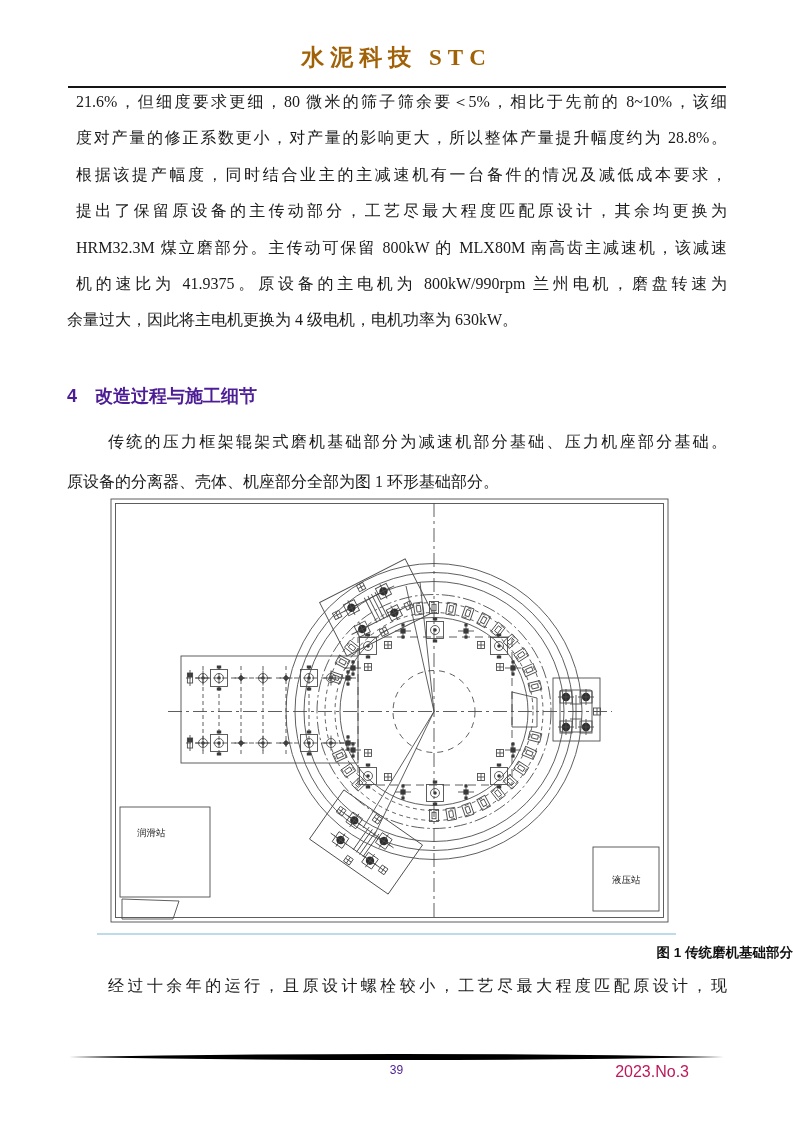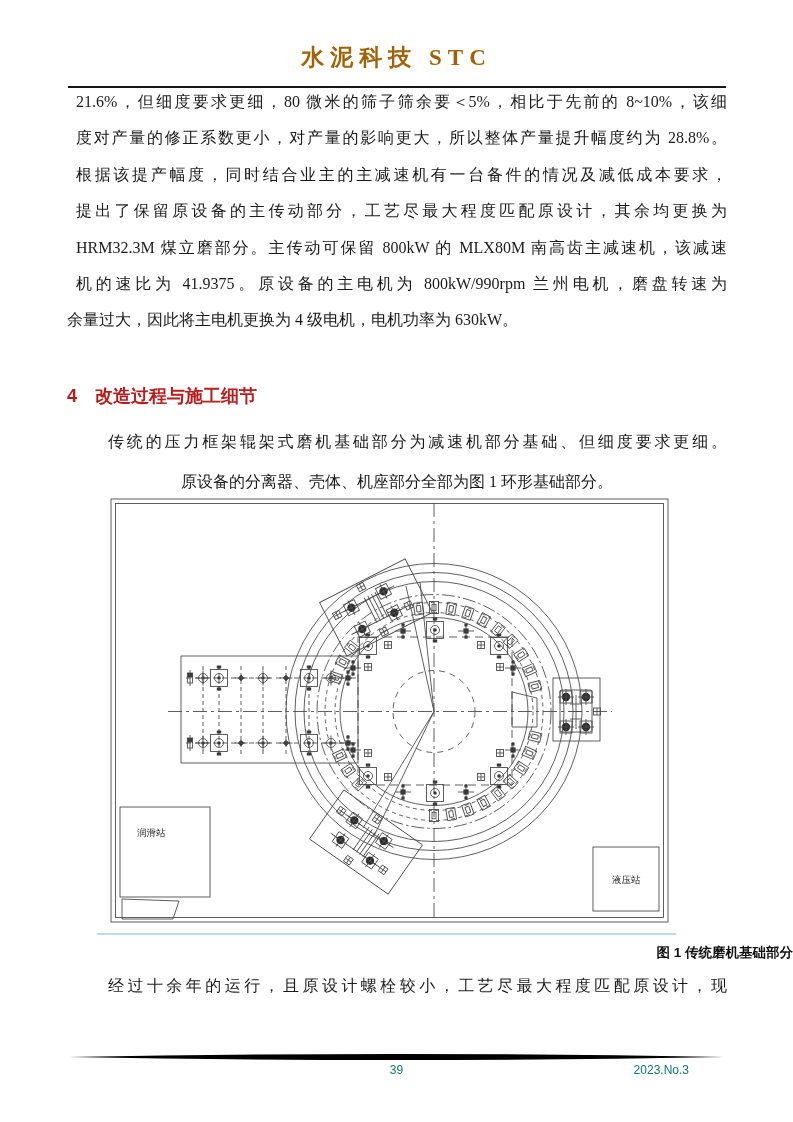--- a/index.html
+++ b/index.html
@@ -13,41 +13,41 @@
     font-size:23px;font-weight:bold;letter-spacing:6px;color:#a16207;
     font-family:"Liberation Serif","DejaVu Serif",serif;
   }
   .header-rule{position:absolute;top:86px;left:68px;width:658px;height:2px;background:#151515;}
   .para{position:absolute;left:67px;width:660px;}
   .para1{top:84px;}
   .p1line{font-size:16px;line-height:36.4px;height:36.4px;white-space:nowrap;}
   .jl{white-space:normal;text-align:justify;text-align-last:justify;margin-left:9px;}
   .section-heading{
     position:absolute;top:380px;left:67px;height:32px;line-height:32px;
-    font-family:"Liberation Sans","DejaVu Sans",sans-serif;font-weight:bold;font-size:18px;color:#b91c1c;
+    font-family:"Liberation Sans","DejaVu Sans",sans-serif;font-weight:bold;font-size:18px;color:#4c1d95;
   }
   .section-heading .num{margin-right:18px;}
   .para2{top:422px;}
   .para3{top:966px;}
-  .p2line{font-size:16px;line-height:40px;height:40px;text-align:center;}
+  .p2line{font-size:16px;line-height:40px;height:40px;}
   .indent{text-indent:32px;}
   .figure-wrap{position:absolute;left:105px;top:495px;width:575px;height:432px;}
   .figure-divider{position:absolute;top:933px;left:97px;width:579px;height:2px;background:#bcdce9;}
   .figure-caption{
     position:absolute;top:944px;left:0;width:100%;text-align:right;
     font-family:"Liberation Sans","DejaVu Sans",sans-serif;font-weight:bold;font-size:13.5px;color:#111;
   }
   .footer-bar-wrap{position:absolute;top:1050px;left:60px;width:673px;height:14px;}
   .footer-page{
     position:absolute;top:1063px;left:0;width:100%;text-align:center;
-    font-family:"Liberation Sans","DejaVu Sans",sans-serif;font-size:12px;color:#0f766e;
+    font-family:"Liberation Sans","DejaVu Sans",sans-serif;font-size:12px;color:#4c1d95;
   }
   .footer-issue{
     position:absolute;top:1063px;right:104px;
-    font-family:"Liberation Sans","DejaVu Sans",sans-serif;font-size:12px;color:#0f766e;
+    font-family:"Liberation Sans","DejaVu Sans",sans-serif;font-size:16px;color:#be185d;
   }
   svg .ln{stroke:#4d4d4d;stroke-width:0.9;fill:none;}
   svg text{font-family:"Liberation Serif","DejaVu Serif",serif;fill:#222;}
 </style>
 </head>
 <body>
 
 <div class="page">
 
   <div class="journal-title">水泥科技 STC</div>
@@ -61,21 +61,21 @@
     <div class="p1line jl">HRM32.3M 煤立磨部分。主传动可保留 800kW 的 MLX80M 南高齿主减速机，该减速</div>
     <div class="p1line jl">机的速比为 41.9375。原设备的主电机为 800kW/990rpm 兰州电机，磨盘转速为</div>
     <div class="p1line">余量过大，因此将主电机更换为 4 级电机，电机功率为 630kW。</div>
   </div>
 
   <div class="section-heading">
     <span class="num">4</span><span>改造过程与施工细节</span>
   </div>
 
   <div class="para para2">
-    <div class="p2line jl indent">传统的压力框架辊架式磨机基础部分为减速机部分基础、但细度要求更细。</div>
+    <div class="p2line jl indent">传统的压力框架辊架式磨机基础部分为减速机部分基础、压力机座部分基础。</div>
     <div class="p2line">原设备的分离器、壳体、机座部分全部为图 1 环形基础部分。</div>
   </div>
 
   <div class="figure-wrap">
     <svg width="575" height="432" viewBox="105 495 575 432" xmlns="http://www.w3.org/2000/svg">
       <defs>
         <g id="ros">
           <circle r="4.5" fill="none"></circle>
             <circle r="1.8" fill="#3a3a3a" stroke="none"></circle>
           <line x1="-7.5" y1="0" x2="7.5" y2="0"></line>

